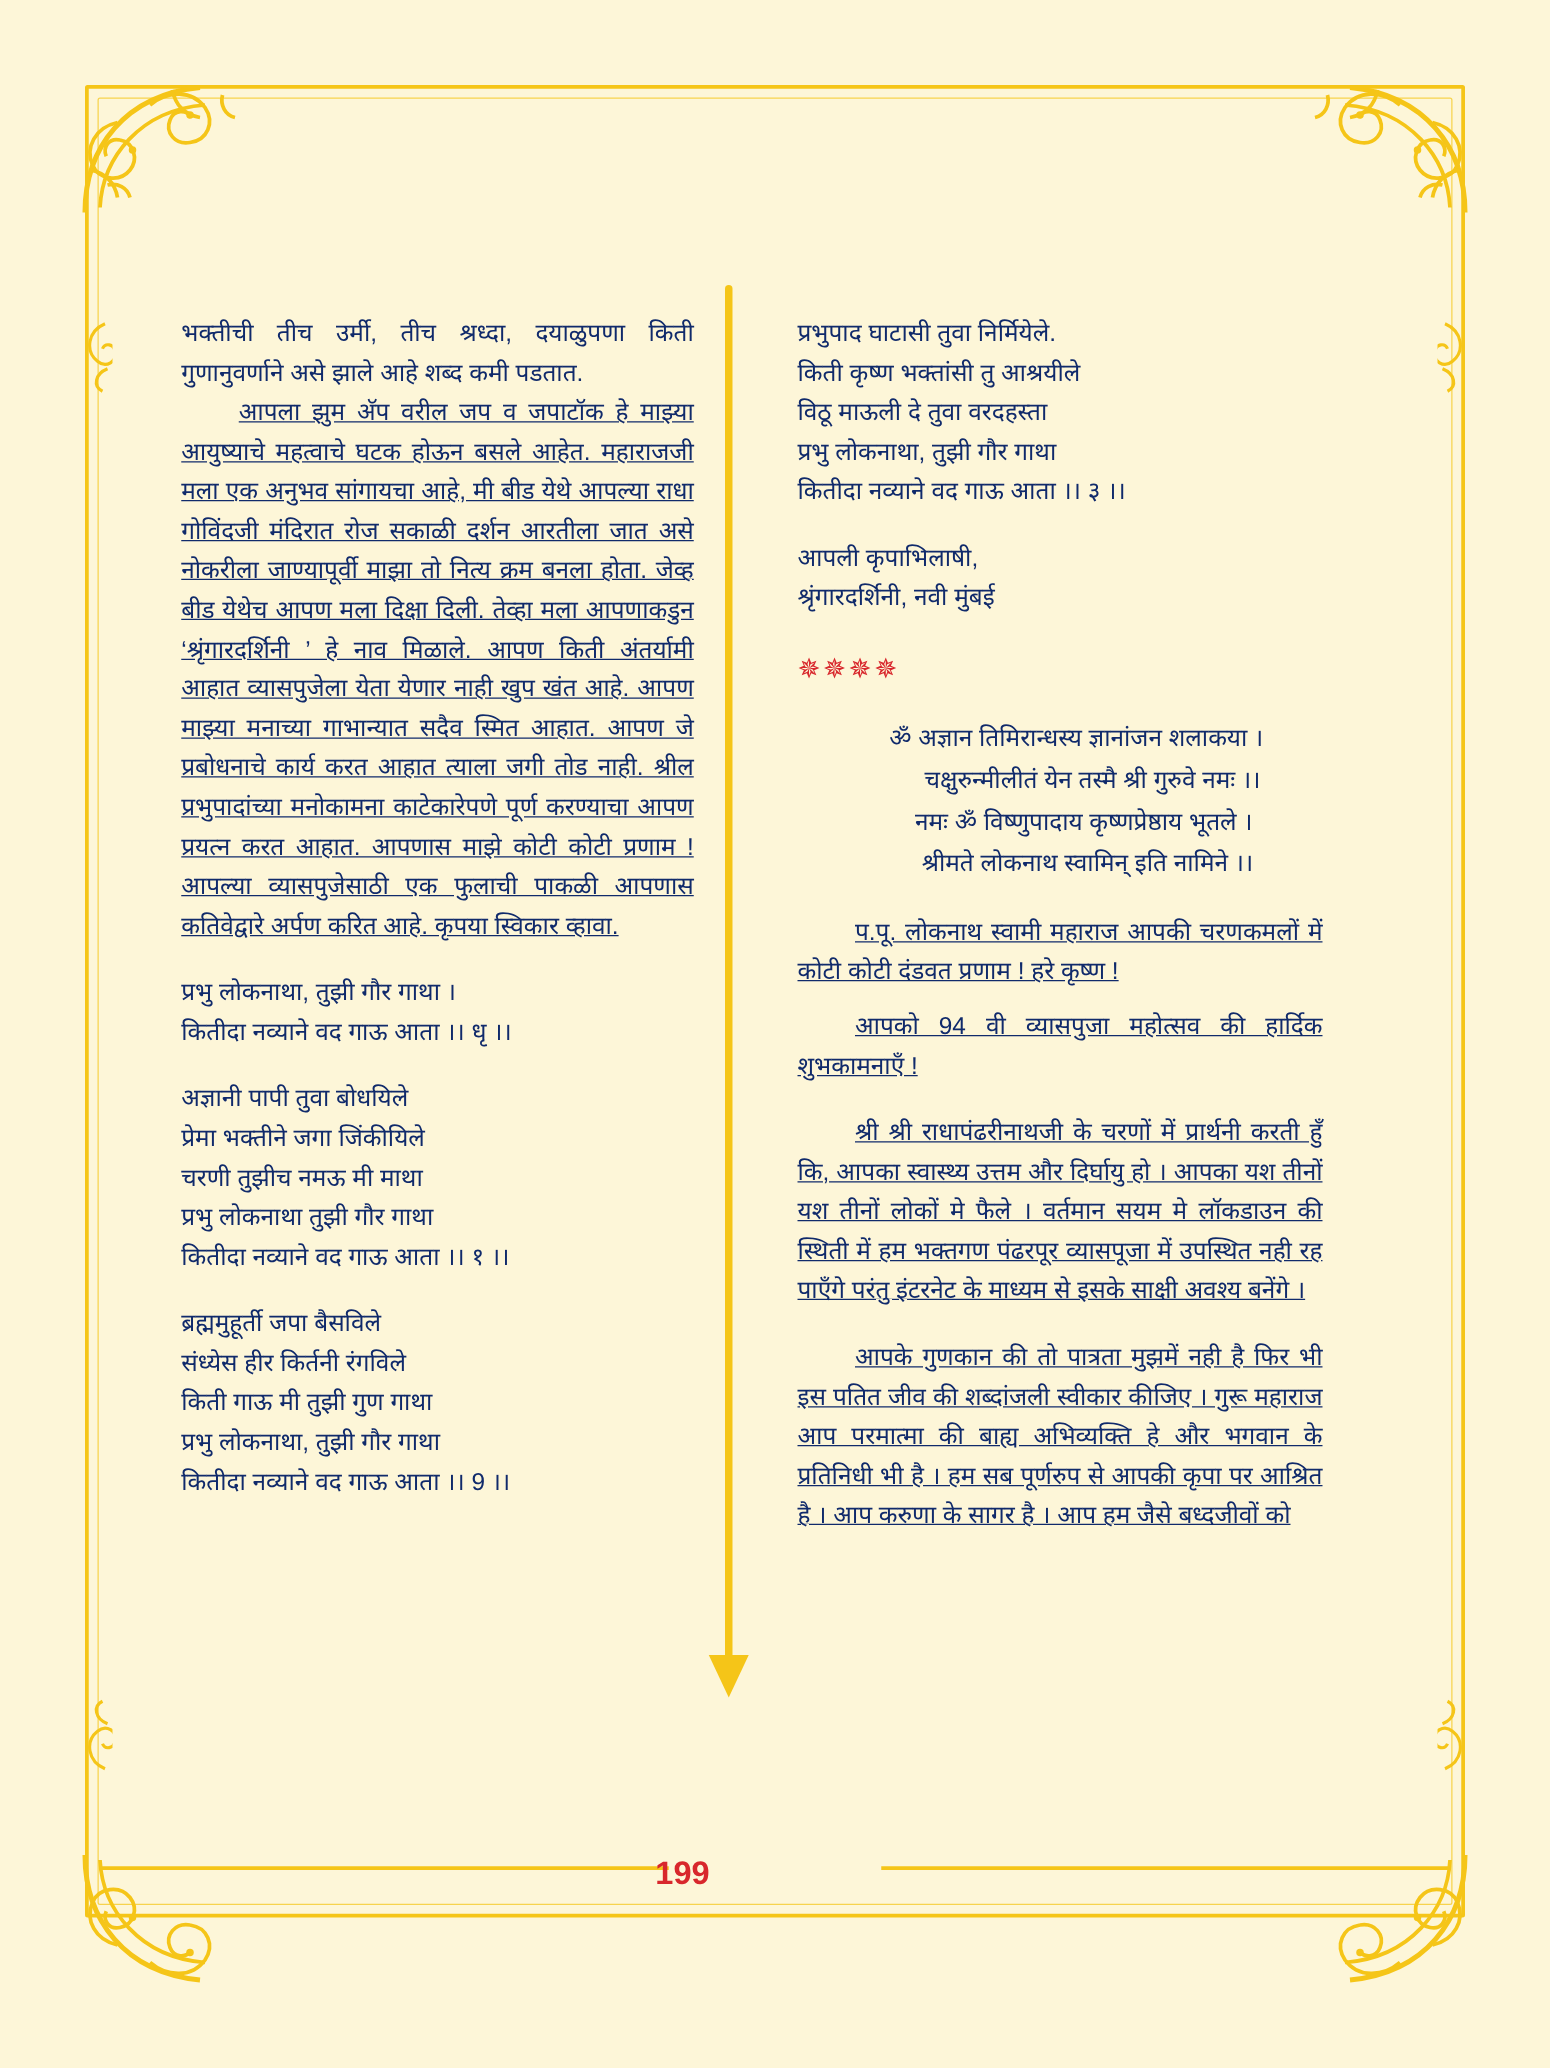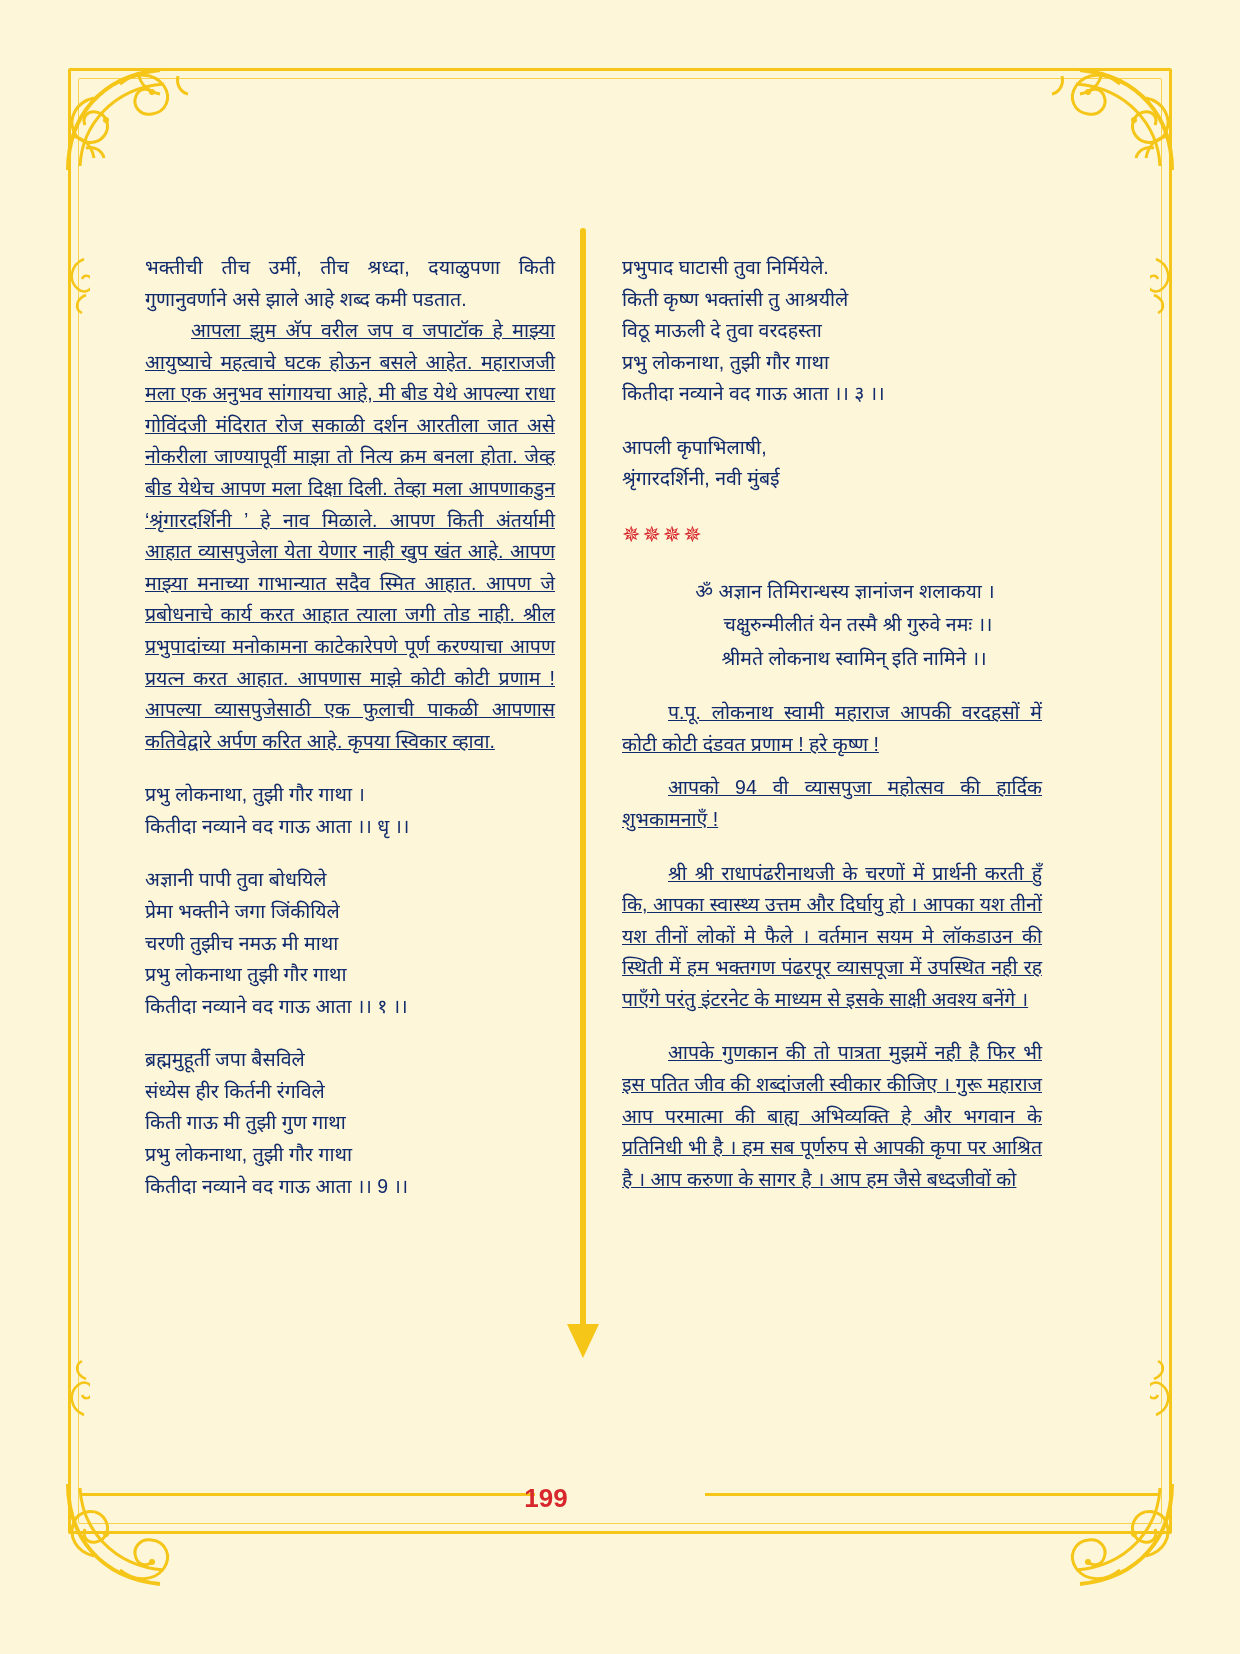--- a/index.html
+++ b/index.html
@@ -70,21 +70,21 @@
   .col {
     position: absolute;
     top: 252px;
     width: 410px;
     color: #102a6b;
     font-size: 19.5px;
     line-height: 1.62;
     font-family: "Liberation Sans", sans-serif;
   }
   .col-left  { left: 145px; }
-  .col-right { left: 622px; width: 420px; }
+  .col-right { left: 638px; width: 420px; }
 
   .divider {
     position: absolute;
     left: 580px;
     top: 228px;
     width: 6px;
     height: 1100px;
     background: #f5c518;
     border-radius: 3px;
   }
@@ -267,25 +267,26 @@
     <div class="block-gap"></div>
     <p class="verse">आपली कृपाभिलाषी,
 श्रृंगारदर्शिनी, नवी मुंबई</p>
     <div class="block-gap"></div>
     <p class="stars">✵✵✵✵</p>
     <div class="block-gap"></div>
 
     <div class="sanskrit">
       <span class="l1">ॐ अज्ञान तिमिरान्धस्य ज्ञानांजन शलाकया ।</span>
       <span class="l2">चक्षुरुन्मीलीतं येन तस्मै श्री गुरुवे नमः ।।</span>
+      <span class="l3">नमः ॐ विष्णुपादाय कृष्णप्रेष्ठाय भूतले ।</span>
       <span class="l4">श्रीमते लोकनाथ स्वामिन् इति नामिने ।।</span>
     </div>
 
     <div class="block-gap"></div>
-    <p class="para indent">प.पू. लोकनाथ स्वामी महाराज आपकी वरदहसों में कोटी कोटी दंडवत प्रणाम ! हरे कृष्ण !</p>
+    <p class="para indent">प.पू. लोकनाथ स्वामी महाराज आपकी चरणकमलों में कोटी कोटी दंडवत प्रणाम ! हरे कृष्ण !</p>
     <div class="small-gap"></div>
     <p class="para indent">आपको 94 वी व्यासपुजा महोत्सव  की हार्दिक शुभकामनाएँ !</p>
     <div class="block-gap"></div>
     <p class="para indent">श्री  श्री  राधापंढरीनाथजी के चरणों में प्रार्थनी करती हुँ कि, आपका स्वास्थ्य उत्तम और दिर्घायु हो । आपका यश तीनों यश तीनों लोकों मे फैले । वर्तमान सयम मे लॉकडाउन की स्थिती में हम भक्तगण पंढरपूर व्यासपूजा में उपस्थित नही रह पाएँगे परंतु इंटरनेट के माध्यम से इसके साक्षी अवश्य बनेंगे ।</p>
     <div class="block-gap"></div>
     <p class="para indent">आपके गुणकान की तो पात्रता मुझमें नही है फिर भी इस पतित जीव की शब्दांजली स्वीकार कीजिए । गुरू महाराज आप परमात्मा की बाह्य अभिव्यक्ति हे और भगवान के प्रतिनिधी भी है । हम सब पूर्णरुप से आपकी कृपा पर आश्रित है । आप करुणा के सागर है । आप हम जैसे बध्दजीवों को</p>
   </div>
 
   <div class="footer-rule-left"></div>
   <div class="footer-rule-right"></div>

